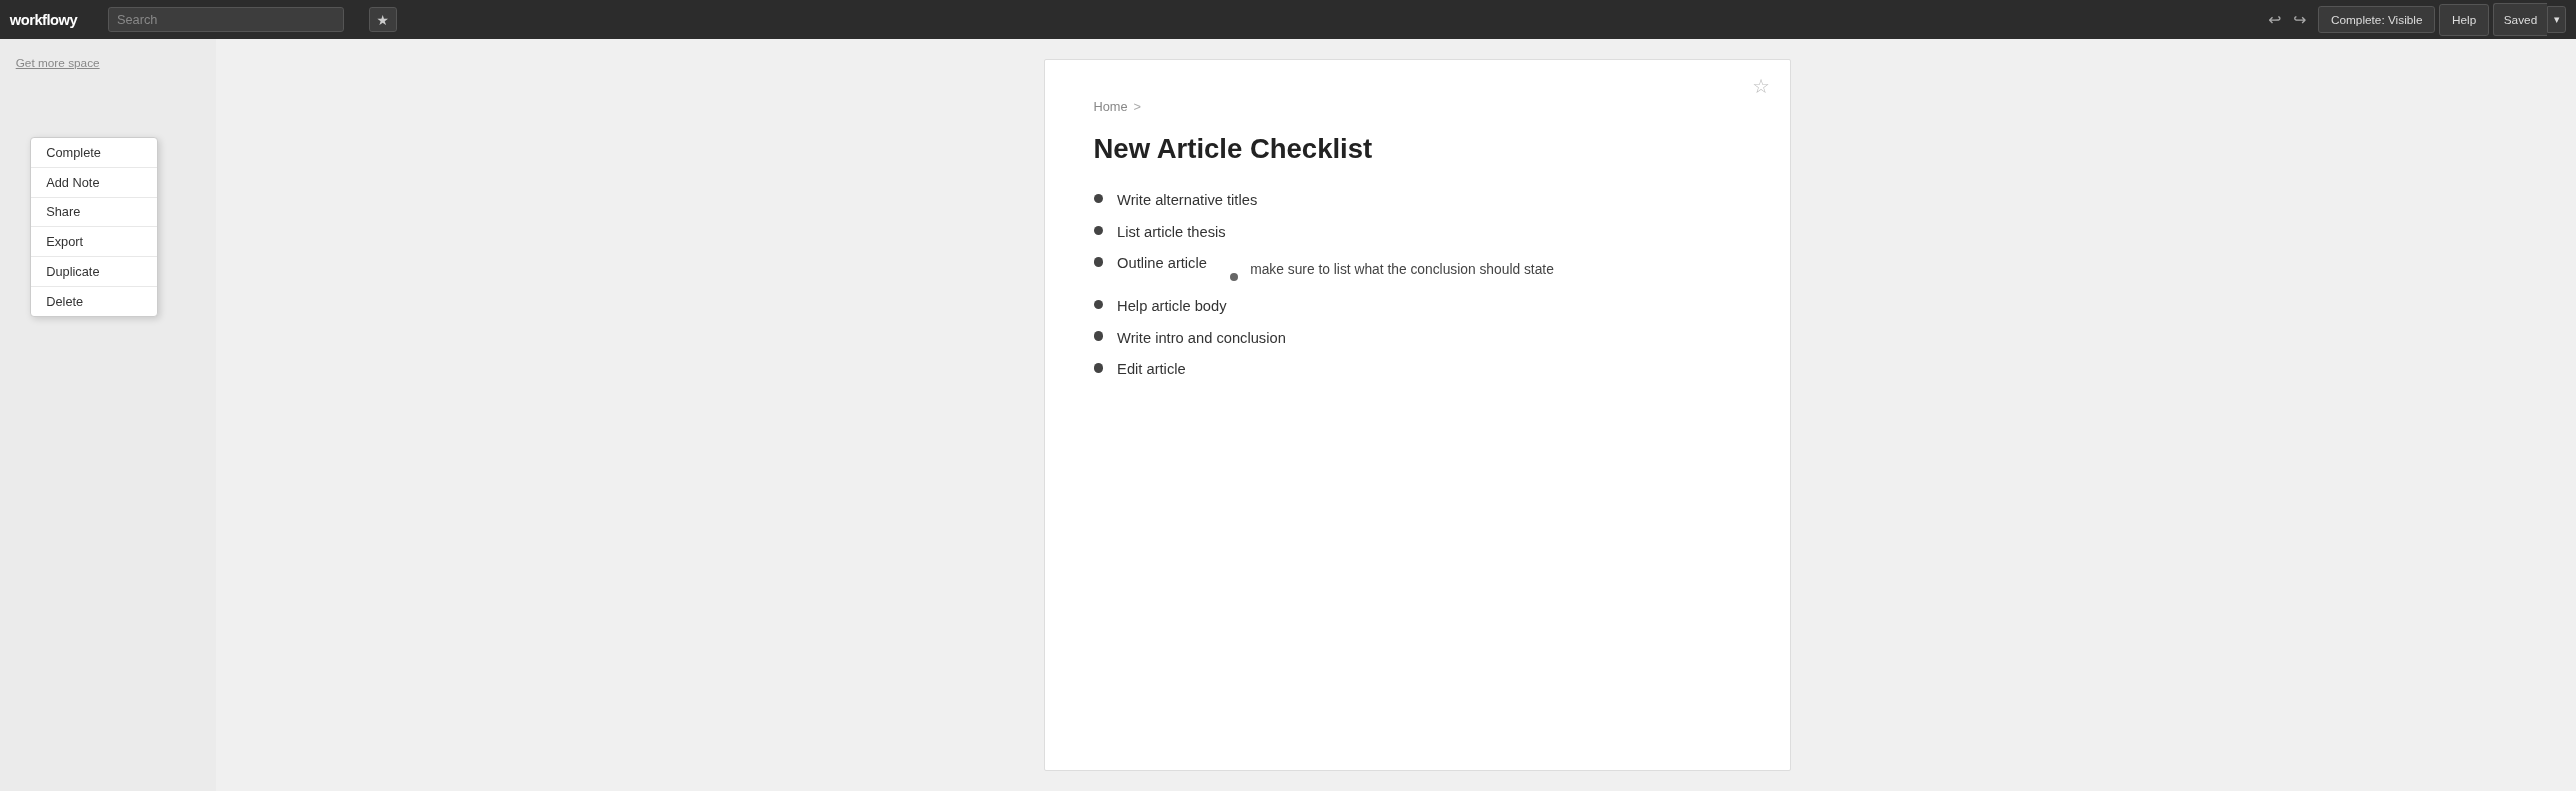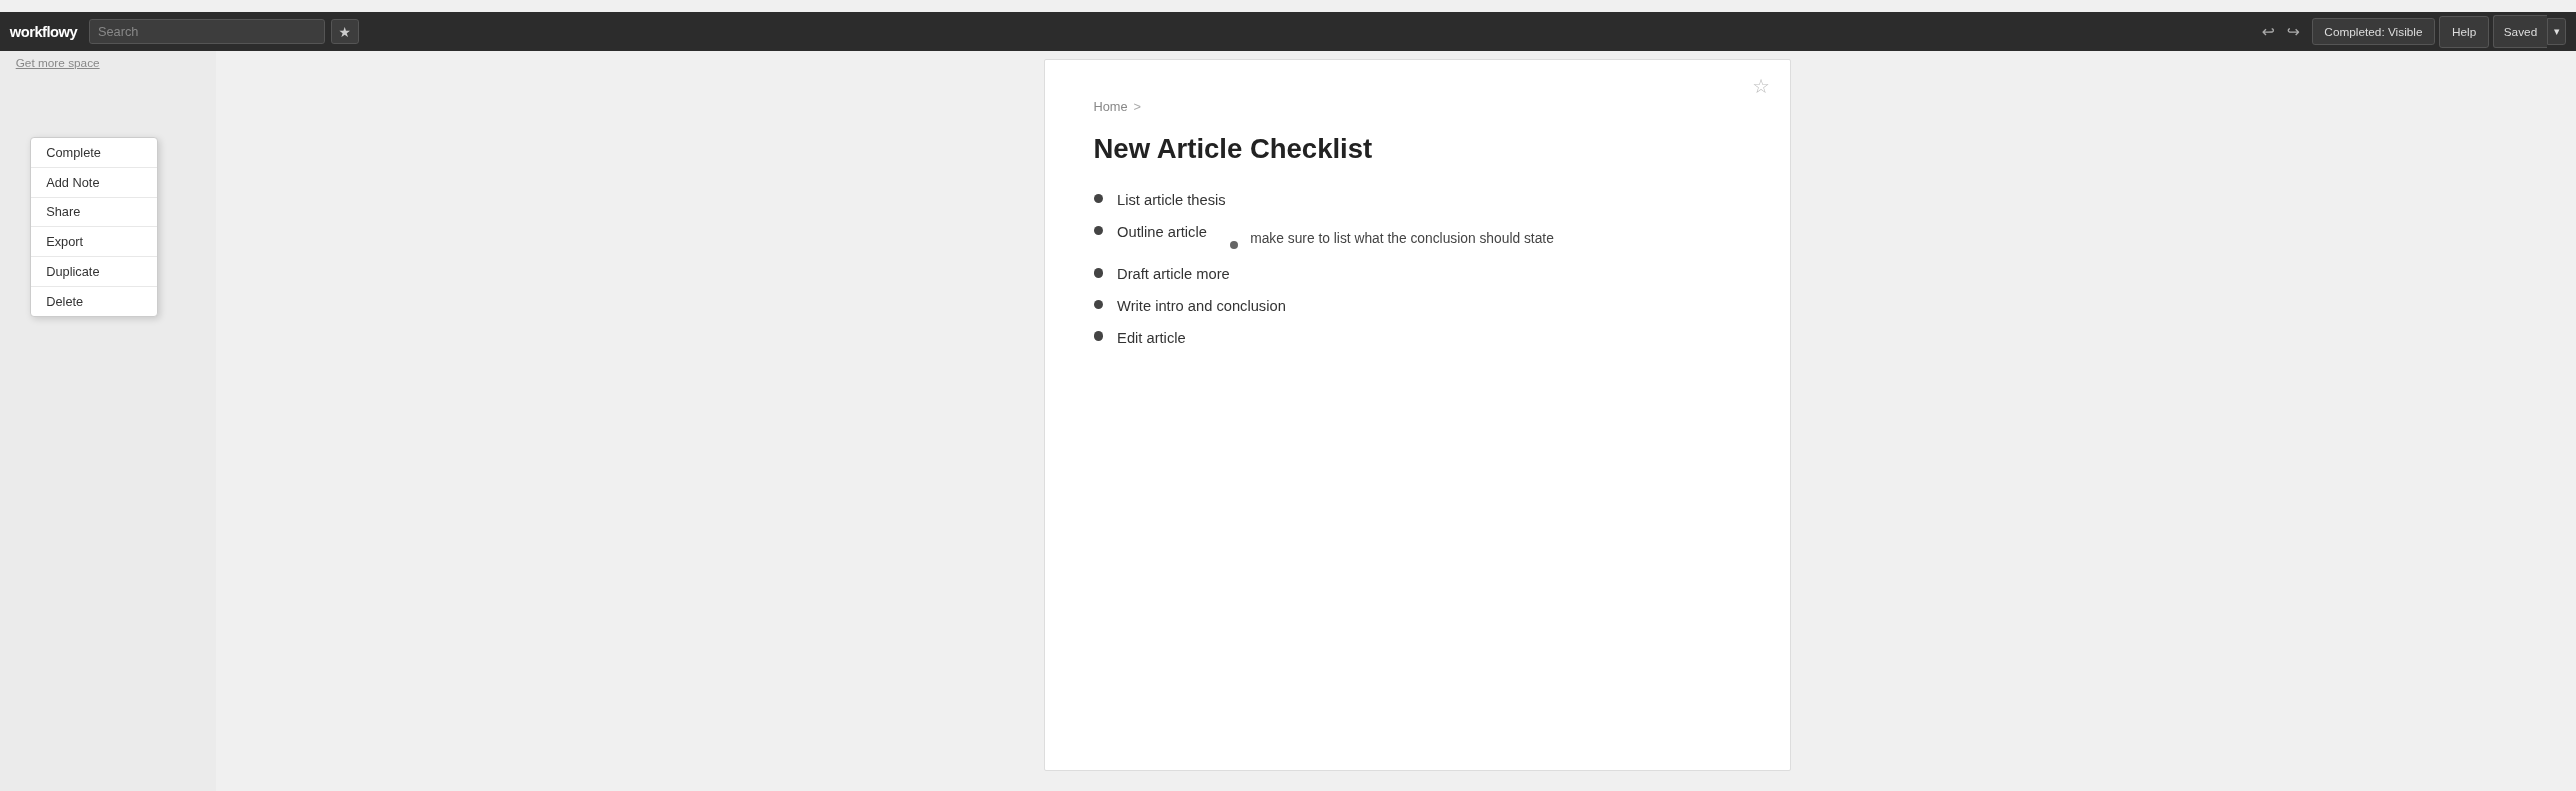--- a/index.html
+++ b/index.html
@@ -9,23 +9,23 @@
       min-height: 100vh;
     }
 
     
     .topbar {
       display: flex;
       align-items: center;
       background: #2c2c2c;
       height: 39px;
       padding: 0 9.8px;
-      gap: 6px;
+      gap: 25px;
       position: fixed;
-      top: 12px; left: 0; right: 0;
+      top: 0; left: 0; right: 0;
       z-index: 100;
     }
     .logo {
       color: #fff;
       font-size: 14.7px;
       font-weight: bold;
       letter-spacing: -0.5px;
       margin-right: 5.9px;
       white-space: nowrap;
     }
@@ -263,21 +263,21 @@
 <nav class="topbar">
   <span class="logo">workflowy</span>
   <input class="search-input" type="text" placeholder="Search" style="">
   <button class="star-btn">★</button>
 
   <div class="topbar-right">
     <div class="undo-redo">
       <button class="undo-btn">↩</button>
       <button class="redo-btn">↪</button>
     </div>
-    <button class="completed-btn">Completed: Visible</button>
+    <button class="completed-btn">Complete: Visible</button>
     <button class="help-btn">Help</button>
     <button class="saved-btn">Saved</button>
     <button class="saved-dropdown">▾</button>
   </div>
 </nav>
 
 <div class="main-layout">
 
   <aside class="sidebar">
     <span class="get-more-space">Get more space</span>
@@ -300,20 +300,24 @@
 
       <div class="breadcrumb">
         <span class="breadcrumb-home">Home</span>
         <span class="breadcrumb-sep">&gt;</span>
       </div>
 
       <h1 class="doc-title">New Article Checklist</h1>
 
       <ul class="checklist">
 
+        <li>
+          <span class="bullet"></span>
+          <span class="item-text">Write alternative titles</span>
+        </li>
 
         <li>
           <span class="bullet"></span>
           <span class="item-text">List article thesis</span>
         </li>
 
         <li style="">
           <div style="display:flex; align-items: flex-start;">
             <span class="bullet"></span>
             <span class="item-text">Outline article</span>
@@ -321,21 +325,21 @@
           <ul class="sub-checklist">
             <li>
               <span class="sub-bullet"></span>
               <span class="item-text">make sure to list what the conclusion should state</span>
             </li>
           </ul>
         </li>
 
         <li>
           <span class="bullet"></span>
-          <span class="item-text">Draft article more</span>
+          <span class="item-text">Help article body</span>
         </li>
 
         <li>
           <span class="bullet"></span>
           <span class="item-text">Write intro and conclusion</span>
         </li>
 
         <li>
           <span class="bullet"></span>
           <span class="item-text">Edit article</span>

